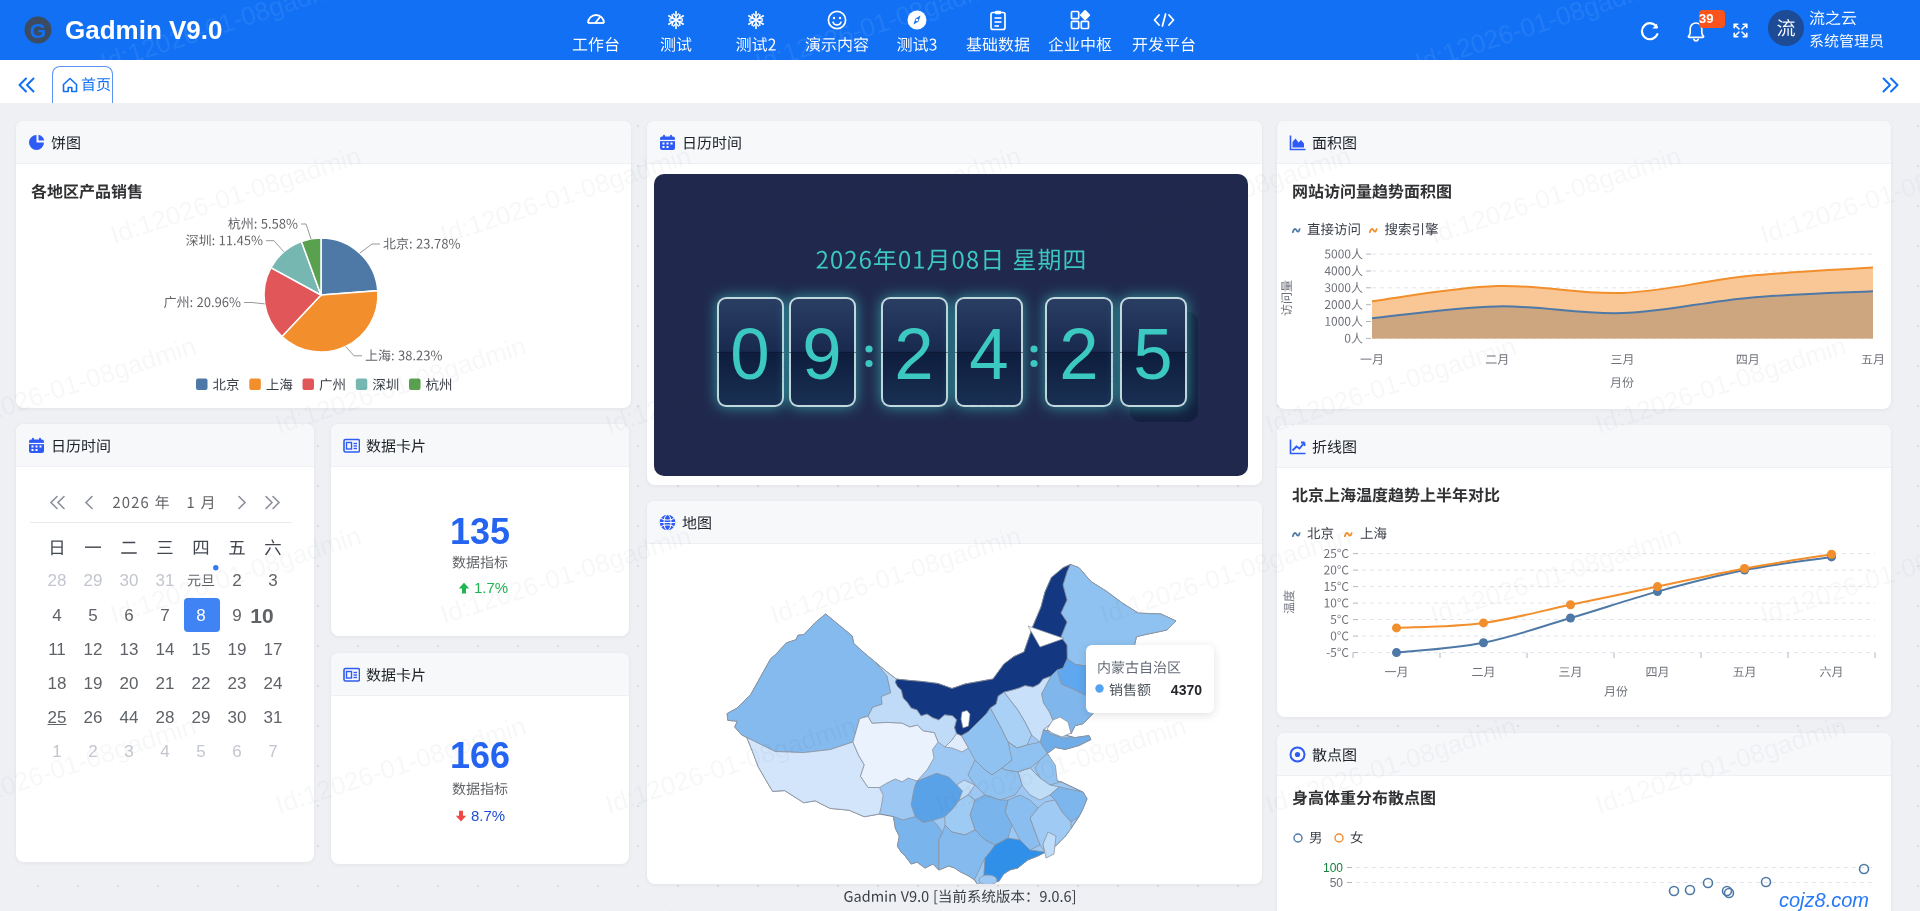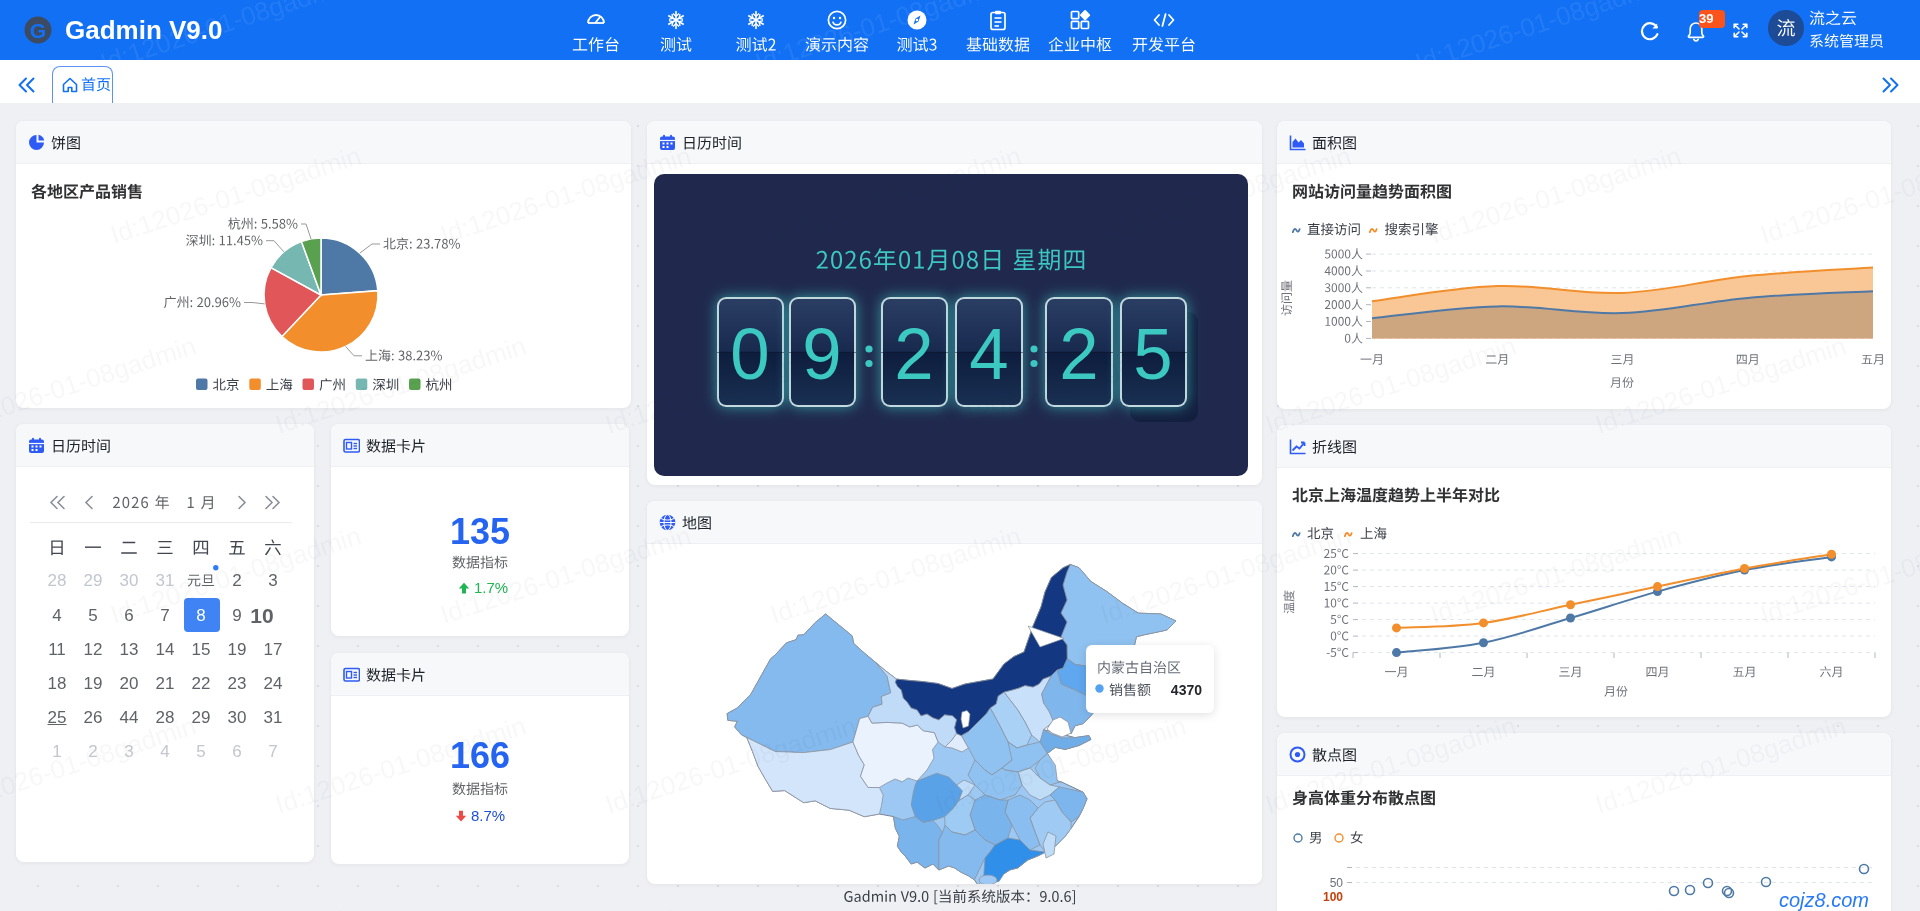--- a/index.html
+++ b/index.html
@@ -488,21 +488,21 @@
         <circle cx="1744.5" cy="568.5" r="4.5" fill="#F28E2B"></circle>
         <circle cx="1831.5" cy="554.3" r="4.5" fill="#F28E2B"></circle>
       </g>
     </svg>
     <svg class="abs" style="left:1292px;top:832px;z-index:12;" width="12" height="12" viewBox="0 0 12 12">
       <circle cx="6" cy="6" r="4" fill="none" stroke="#4E79A7" stroke-width="1.4"></circle>
     </svg>
     <svg class="abs" style="left:1333px;top:832px;z-index:12;" width="12" height="12" viewBox="0 0 12 12">
       <circle cx="6" cy="6" r="4" fill="none" stroke="#F28E2B" stroke-width="1.4"></circle>
     </svg>
-    <div class="lat" style="left:1343px;top:861.5px;font-size:12px;color:#c2410c;font-weight:700;line-height:12px;z-index:61;transform:translateX(-100%);margin-top:29px;">100</div>
+    <div class="lat" style="left:1343px;top:861.5px;font-size:12px;color:#15803d;font-weight:400;line-height:12px;z-index:61;transform:translateX(-100%);">100</div>
     <div class="lat" style="left:1343px;top:876.5px;font-size:12px;color:#6E7079;font-weight:400;line-height:12px;z-index:61;transform:translateX(-100%);">50</div>
     <svg class="abs" style="left:1277px;top:855px;z-index:10;" width="614" height="56" viewBox="0 0 614 56">
       <g transform="translate(-1277,-855)">
         <line x1="1347" y1="867.5" x2="1352" y2="867.5" stroke="#b0b6bf" stroke-width="1"></line>
         <line x1="1356" y1="867.5" x2="1875" y2="867.5" stroke="#e0e4ec" stroke-width="1" stroke-dasharray="4 4"></line>
         <line x1="1347" y1="882.5" x2="1352" y2="882.5" stroke="#b0b6bf" stroke-width="1"></line>
         <line x1="1356" y1="882.5" x2="1875" y2="882.5" stroke="#e0e4ec" stroke-width="1" stroke-dasharray="4 4"></line>
         <circle cx="1674" cy="891" r="4.5" fill="none" stroke="#4E79A7" stroke-width="1.6"></circle>
         <circle cx="1690" cy="890" r="4.5" fill="none" stroke="#4E79A7" stroke-width="1.6"></circle>
         <circle cx="1708" cy="883" r="4.5" fill="none" stroke="#4E79A7" stroke-width="1.6"></circle>

